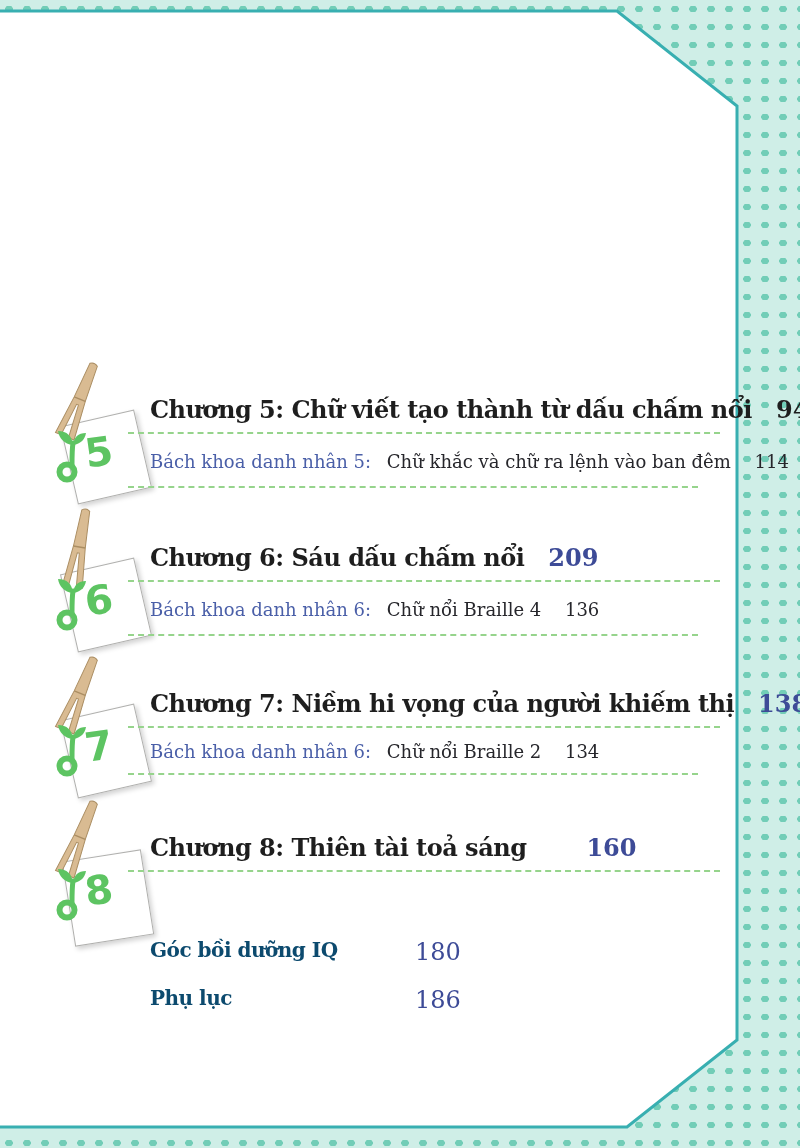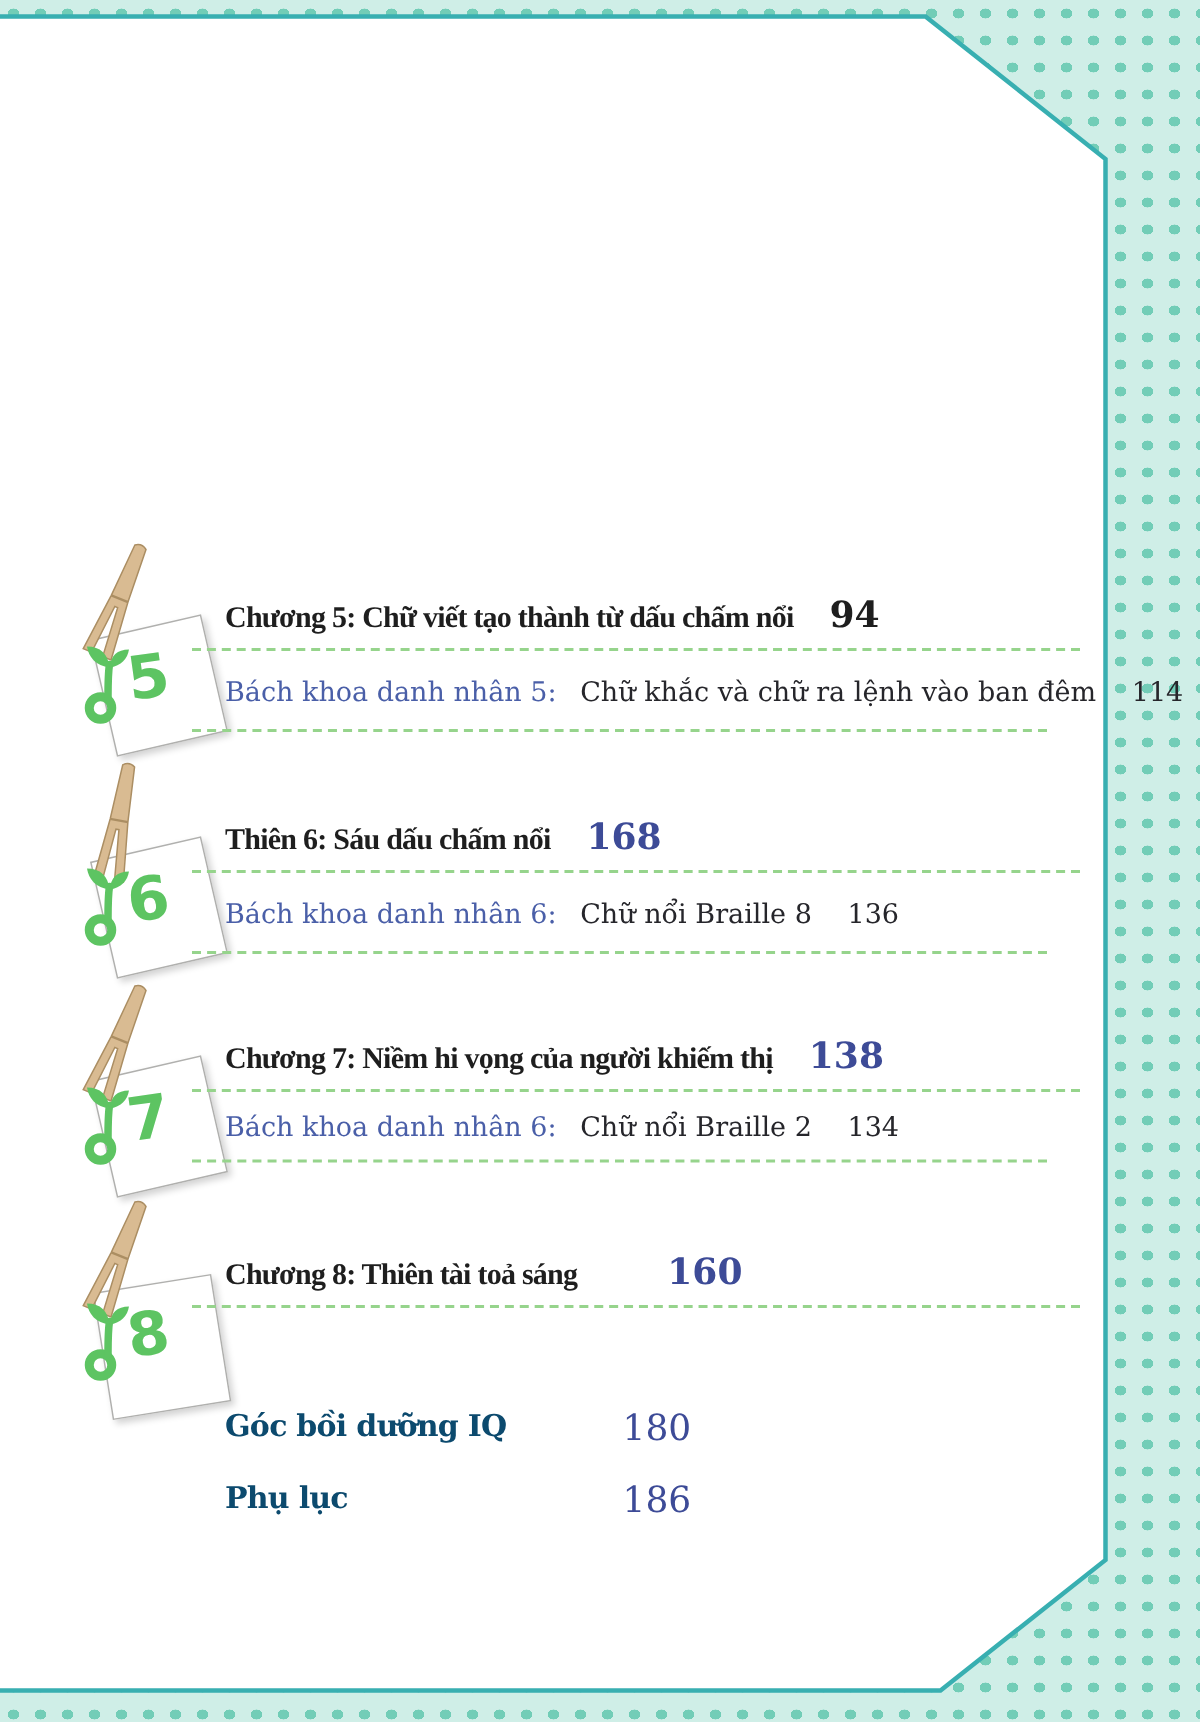--- a/index.html
+++ b/index.html
@@ -8,21 +8,21 @@
     background-color:#cfeee7;
     background-image:radial-gradient(ellipse 4px 3.4px at 9px 9px, #72cdb7 95%, transparent 100%);
     background-size:18px 18px;
     font-family:"DejaVu Serif", serif;
   }
   #page-shape{position:absolute;left:0;top:0;z-index:1;}
   #content{position:absolute;left:0;top:0;width:800px;height:1148px;z-index:2;}
 
   .entry{position:absolute;left:0;width:800px;height:150px;}
   .title-row{position:absolute;left:150px;top:0;display:flex;gap:24px;align-items:baseline;white-space:nowrap;}
-  .chapter-title{font-size:20px;font-weight:bold;color:#1e1e1e;letter-spacing:-0.5px;font-family:Liberation Serif, serif;}
+  .chapter-title{font-size:24px;font-weight:bold;color:#1e1e1e;letter-spacing:-0.5px;}
   .chapter-page{font-size:24px;font-weight:bold;color:#3d4b97;}
   .chapter-page.dark{color:#1e1e1e;}
   .dash{position:absolute;height:0;border-bottom:2px dashed #96d48c;}
   .dash1{left:128px;top:37px;width:592px;}
   .dash2{left:128px;top:91px;width:570px;}
   .subtitle-row{position:absolute;left:150px;top:56px;white-space:nowrap;
     font-size:18px;color:#26262b;}
   .sub-prefix{color:#4a5fa8;margin-right:10px;}
   .sub-page{margin-left:18px;}
 
@@ -90,27 +90,27 @@
         <svg width="36" height="56" viewBox="0 0 36 56">
           <circle cx="13" cy="45" r="7.5" fill="none" stroke="#5dc462" stroke-width="6"></circle>
           <path d="M18 38 C18 28 18 22 19 16" stroke="#5dc462" stroke-width="5" fill="none" stroke-linecap="round"></path>
           <path d="M19 18 C10 17 5 11 4 4 C13 4 18 9 19 18 Z" fill="#5dc462"></path>
           <path d="M19 18 C27 17 31 12 32 6 C24 6 20 10 19 18 Z" fill="#5dc462"></path>
         </svg>
         <span class="num">6</span>
       </div>
     </div>
     <div class="title-row">
-      <span class="chapter-title">Thiên 6: Sáu dấu chấm nổi</span>
-      <span class="chapter-page">168</span>
+      <span class="chapter-title">Chương 6: Sáu dấu chấm nổi</span>
+      <span class="chapter-page">209</span>
     </div>
     <div class="dash dash1"></div>
     <div class="subtitle-row">
       <span class="sub-prefix">Bách khoa danh nhân 6:</span>
-      <span class="sub-main">Chữ nổi Braille 8</span>
+      <span class="sub-main">Chữ nổi Braille 4</span>
       <span class="sub-page">136</span>
     </div>
     <div class="dash dash2"></div>
   </div>
 
   <div class="entry" style="top:689px">
     <div class="icon-box">
       <div class="note-paper"></div>
       <svg class="clothespin" width="30" height="84" viewBox="0 0 30 84">
         <path d="M11 3 Q15 0 19 3 L21 40 L25 80 L19 80 L16 46 L14 46 L11 80 L5 80 L9 40 Z" fill="#d9bb92" stroke="#ab8e63" stroke-width="1"></path>

